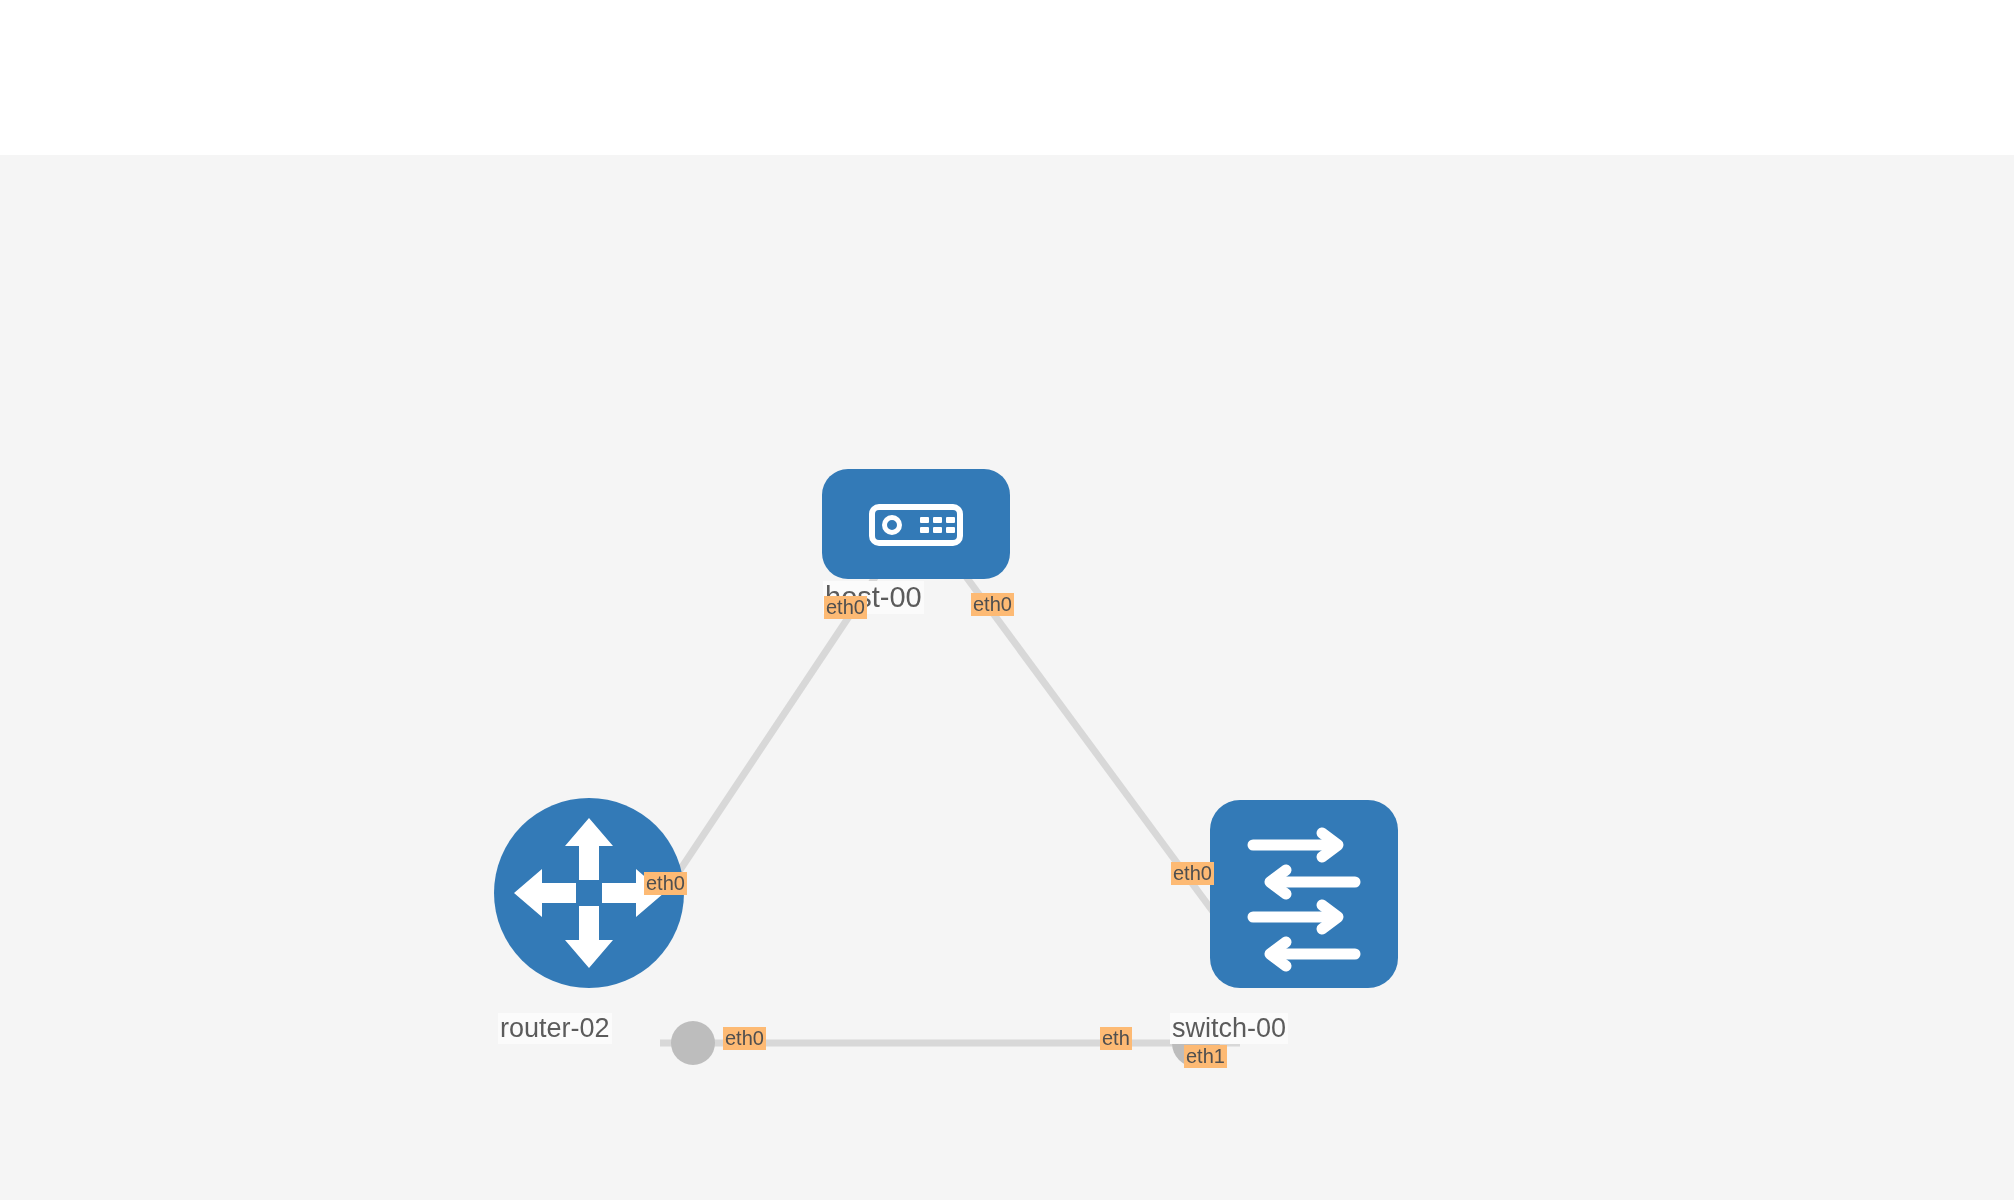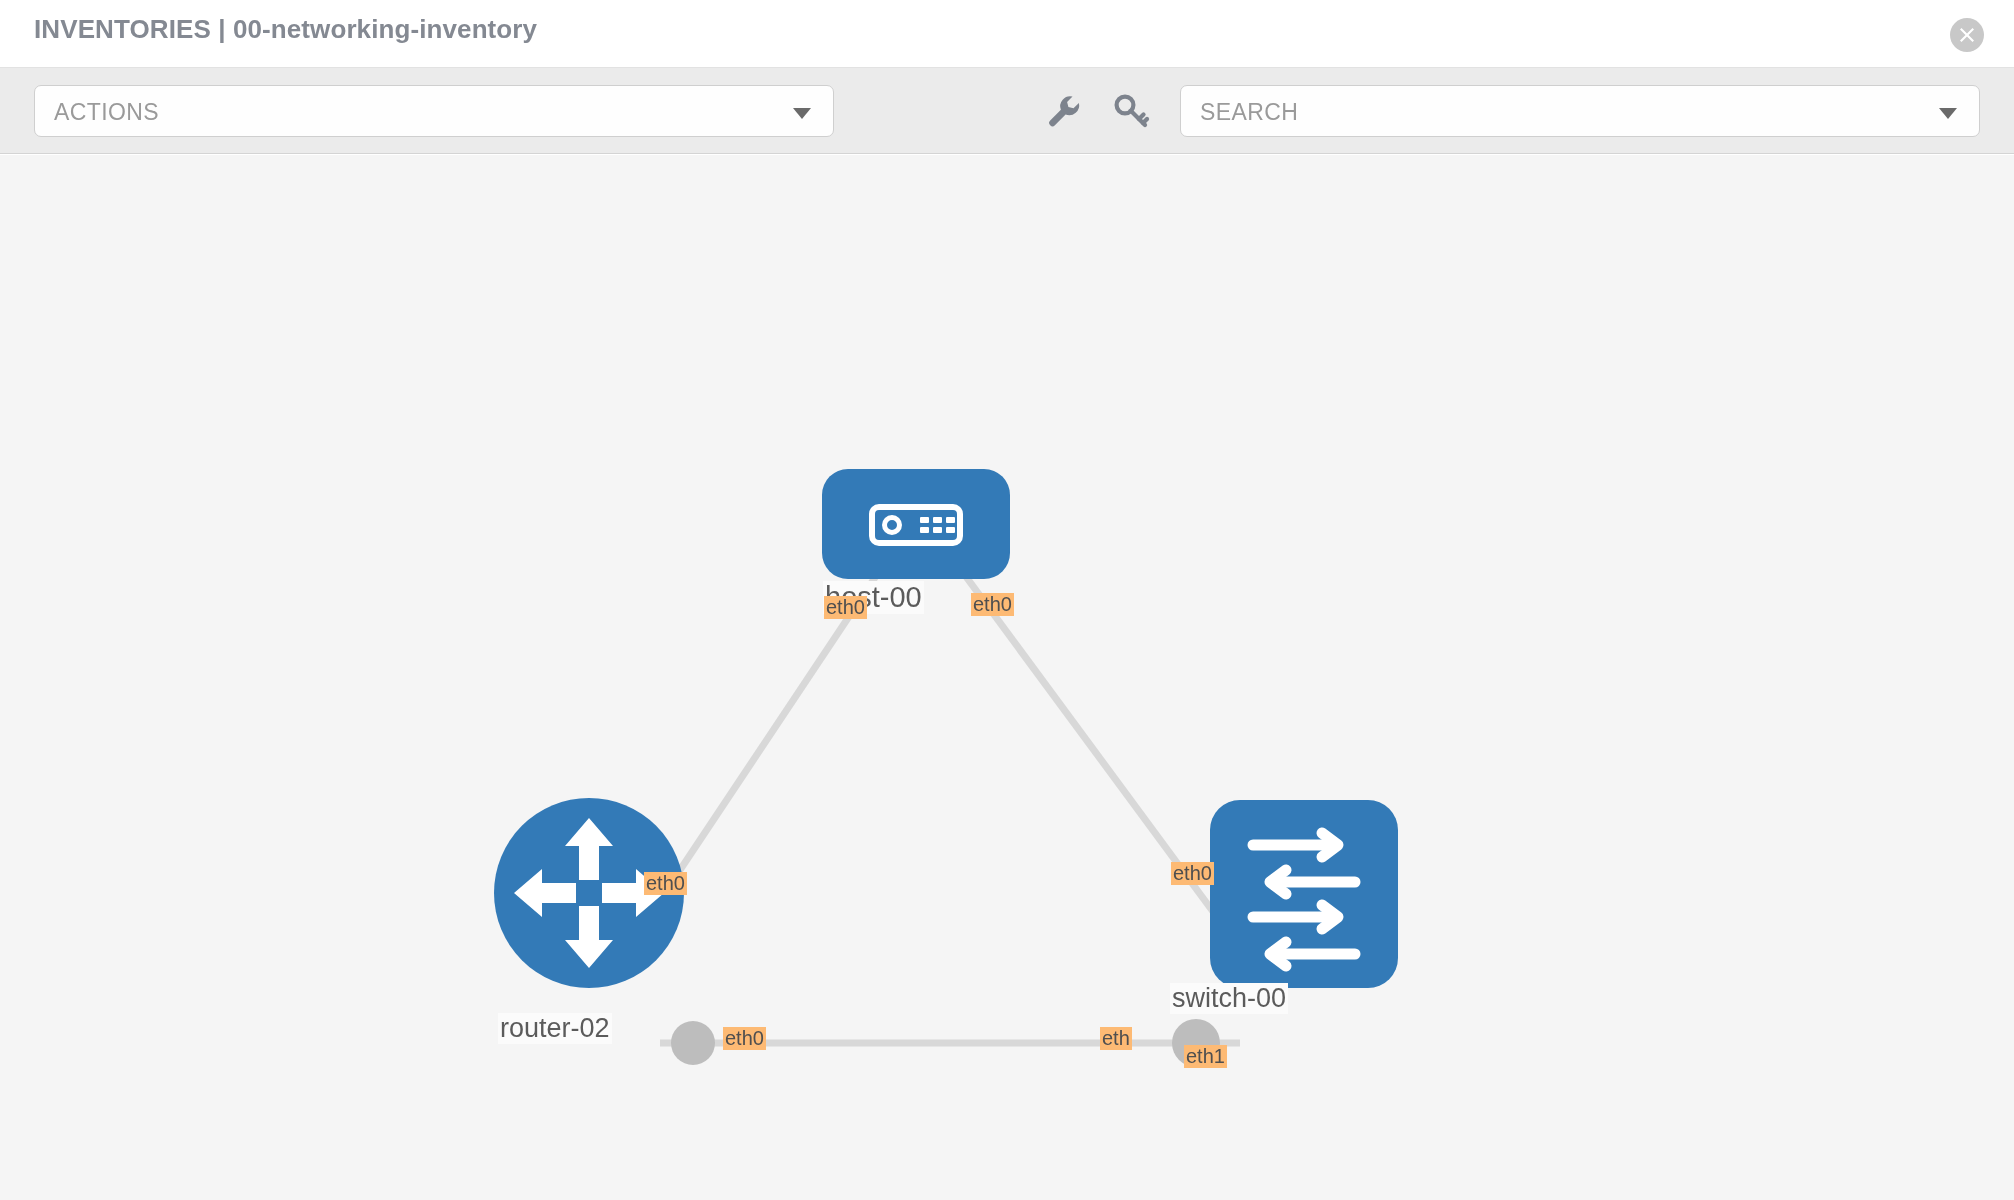--- a/index.html
+++ b/index.html
@@ -138,57 +138,21 @@
     white-space: nowrap;
     padding: 0 2px;
     pointer-events: none;
   }
 </style>
 </head>
 <body>
 
 <div id="app">
 
-  <div class="header">
-    <div class="header-title">INVENTORIES | 00-networking-inventory</div>
-
-    <div class="close-btn">
-      <svg width="34" height="34" viewBox="0 0 34 34" aria-hidden="true">
-        <path d="M11.5 10 L17 15.5 L22.5 10 L24 11.5 L18.5 17 L24 22.5 L22.5 24 L17 18.5 L11.5 24 L10 22.5 L15.5 17 L10 11.5 Z" fill="#ffffff"></path>
-      </svg>
-    </div>
-  </div>
-
-  <div class="toolbar">
-
-    <div class="actions-select">
-      <span class="sel-label">ACTIONS</span>
-      <span class="caret"></span>
-    </div>
-
-    <div class="tool-icon wrench">
-      <svg width="42" height="42" viewBox="0 0 42 42" aria-hidden="true">
-        <path d="M30.5 6.5 a10 10 0 0 0 -11.6 13.3 L8.2 30.5 a3.3 3.3 0 0 0 0 4.7 a3.3 3.3 0 0 0 4.7 0 L23.6 24.5 a10 10 0 0 0 13.3 -11.6 l-5.4 5.4 l-5.1 -1.3 l-1.3 -5.1 Z" fill="#7d838d"></path>
-      </svg>
-    </div>
-
-    <div class="tool-icon key">
-      <svg width="42" height="42" viewBox="0 0 42 42" aria-hidden="true">
-        <circle cx="15" cy="15" r="8.4" fill="none" stroke="#7d838d" stroke-width="4.2"></circle>
-        <path d="M20.8 20.8 L35 35" stroke="#7d838d" stroke-width="4.2" stroke-linecap="round"></path>
-        <path d="M29 29 L33.5 24.5" stroke="#7d838d" stroke-width="4.2" stroke-linecap="round"></path>
-        <path d="M33 33 L37 29" stroke="#7d838d" stroke-width="4.2" stroke-linecap="round"></path>
-      </svg>
-    </div>
-
-    <div class="search-select">
-      <span class="sel-label">SEARCH</span>
-      <span class="caret"></span>
-    </div>
-  </div>
+
 
   <div class="canvas">
 
     <svg class="topology-svg" viewBox="0 0 2014 1045">
 
       <g>
         <line x1="890" y1="400" x2="610" y2="820" stroke="#d8d8d8" stroke-width="7"></line>
         <line x1="950" y1="400" x2="1245" y2="800" stroke="#d8d8d8" stroke-width="7"></line>
         <line x1="660" y1="888" x2="1240" y2="888" stroke="#d8d8d8" stroke-width="7"></line>
       </g>
@@ -241,21 +205,21 @@
           <path d="M1355 799 h-82"></path>
           <path d="M1286 787 l-16 12 l16 12"></path>
         </g>
       </g>
     </svg>
 
     <div class="node-label" style="left:823px; top:426px; font-size:29px;">host-00</div>
 
     <div class="node-label" style="left:498px; top:858px;">router-02</div>
 
-    <div class="node-label" style="left:1170px; top:828px;">switch-00</div>
+    <div class="node-label" style="left:1170px; top:858px;">switch-00</div>
 
     <div class="iface-label" style="left:824px; top:441px;">eth0</div>
 
     <div class="iface-label" style="left:971px; top:438px;">eth0</div>
 
     <div class="iface-label" style="left:644px; top:717px;">eth0</div>
 
     <div class="iface-label" style="left:1171px; top:707px;">eth0</div>
 
     <div class="iface-label" style="left:723px; top:872px;">eth0</div>

